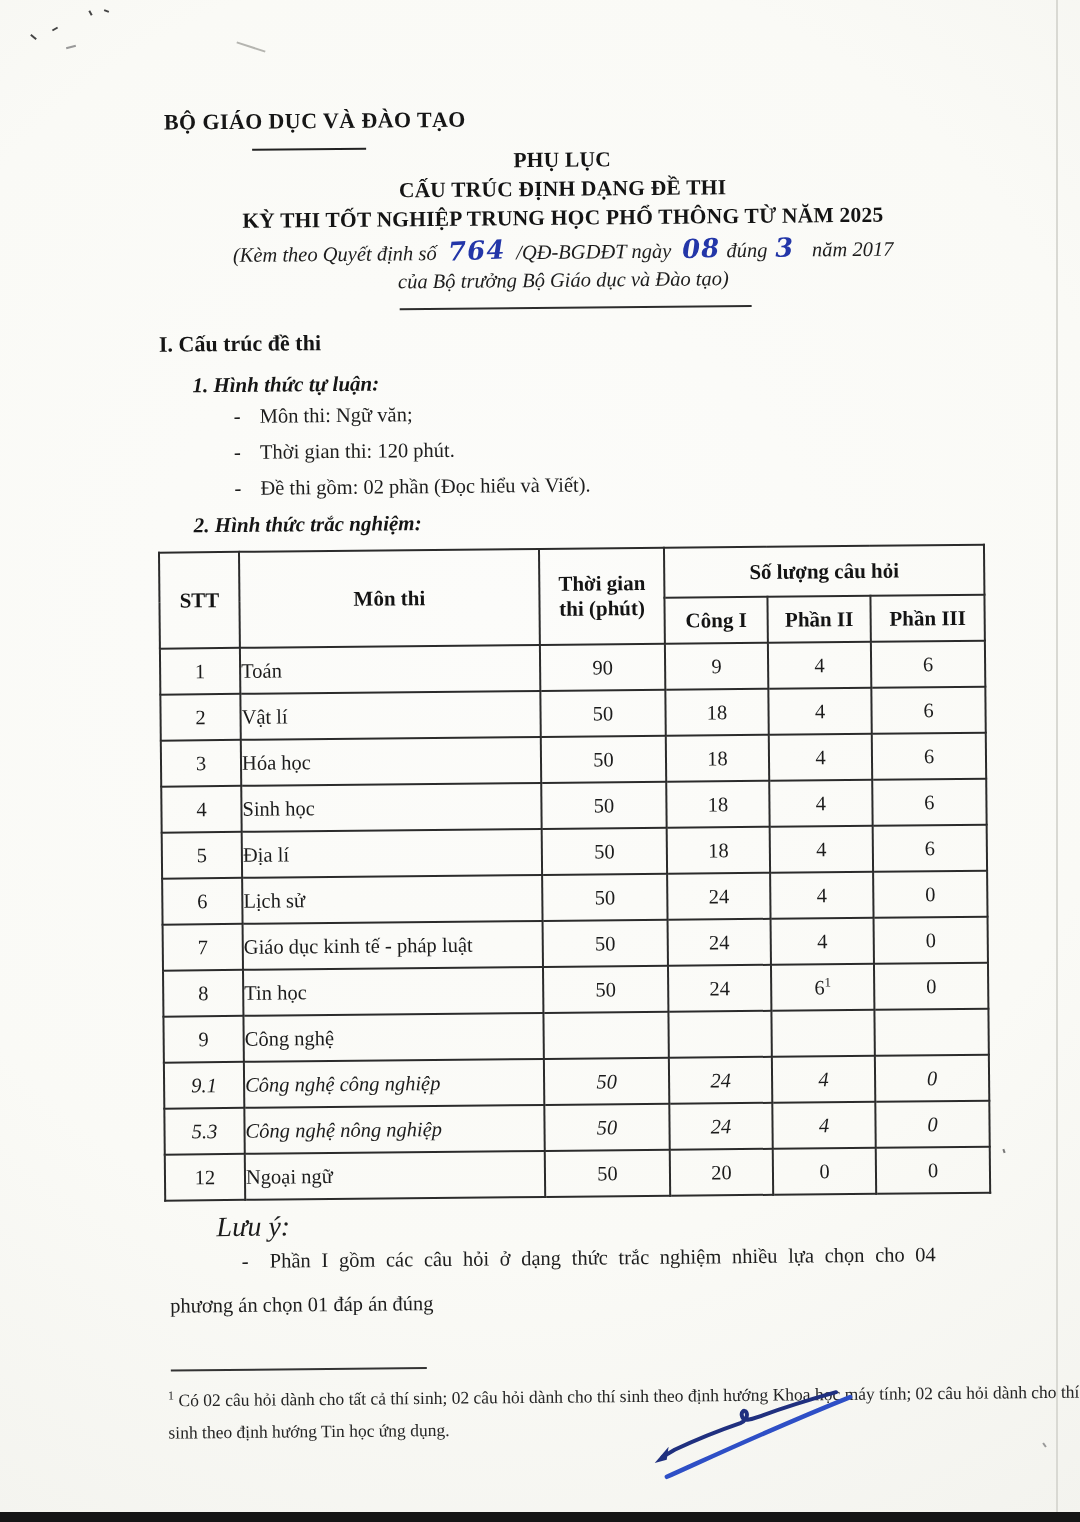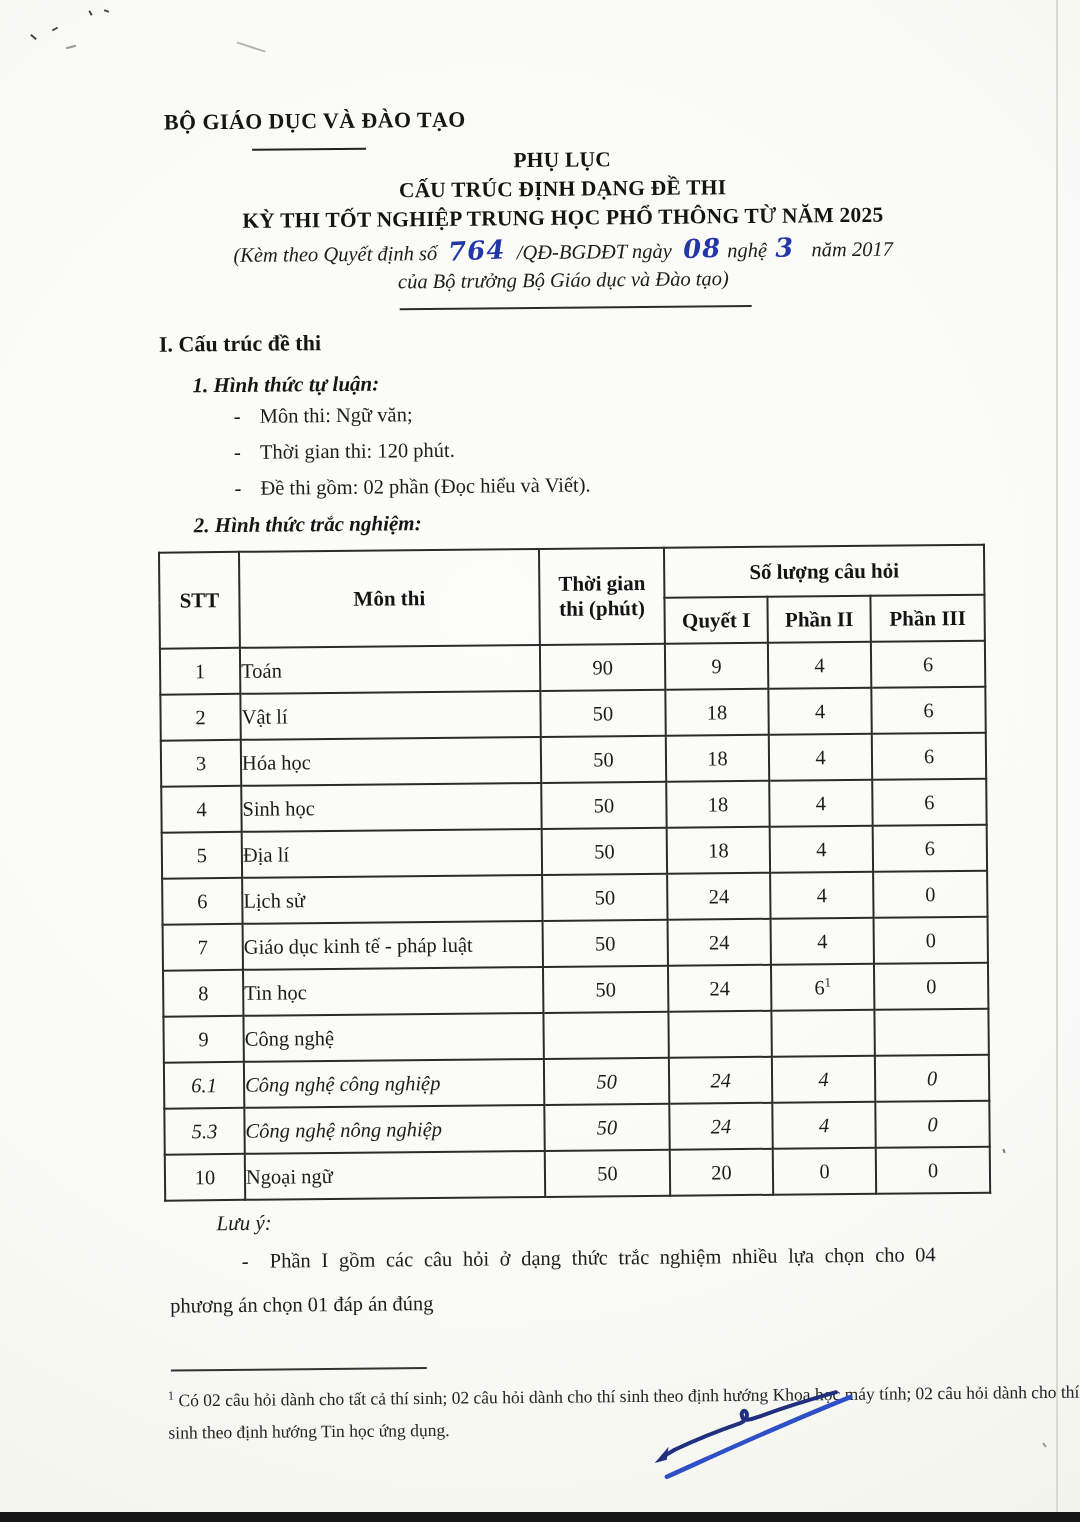--- a/index.html
+++ b/index.html
@@ -52,21 +52,21 @@
   col.c-stt{width:80px;} col.c-subj{width:300px;} col.c-time{width:125px;}
   col.c-p1{width:103px;} col.c-p2{width:103px;} col.c-p3{width:114px;}
   .hrow1 th{height:48px;}
   .hrow2 th{height:44px;}
   td.num, th{text-align:center;vertical-align:middle;}
   td.subj{text-align:left;padding-left:18px;vertical-align:middle;}
   tbody tr{height:46px;}
   tr.italic-row td{font-style:italic;}
   td sup{font-size:13px;line-height:0;}
   
-  .luu-y{left:212px;top:1208px;font-size:21px;font-style:italic;color:#1c1c1c;}
+  .luu-y{left:212px;top:1208px;font-size:28px;font-style:italic;color:#1c1c1c;}
   .note-line1{left:237px;top:1247px;font-size:20.5px;word-spacing:5.5px;color:#1d1d1d;}
   .note-line1 .dash{display:inline-block;width:28px;}
   .note-line2{left:165px;top:1291px;font-size:20.5px;color:#1d1d1d;}
   
   .foot-rule{left:165px;top:1366px;width:256px;border-top:2.5px solid #333;}
   .footnote{left:162px;top:1376px;width:914px;font-size:17.5px;line-height:32px;color:#242424;}
   .footnote sup{font-size:12px;}
   
   .bottom-bar{left:0;right:0;bottom:0;height:10px;background:#151515;}
   .edge-line{left:1056px;top:0;width:2px;height:1512px;background:#d9d9d3;}
@@ -93,21 +93,21 @@
     <div class="abs org-underline"></div>
 
     <div class="abs center-col">
       <div class="title-line">PHỤ LỤC</div>
       <div class="title-line">CẤU TRÚC ĐỊNH DẠNG ĐỀ THI</div>
       <div class="title-line">KỲ THI TỐT NGHIỆP TRUNG HỌC PHỔ THÔNG TỪ NĂM 2025</div>
       <div class="subtitle">
         <span>(Kèm theo Quyết định số</span>
         <span class="hand">764</span>
         <span>/QĐ-BGDĐT ngày</span>
-        <span class="hand">08</span><span>nghệ</span><span class="hand small">3</span>
+        <span class="hand">08</span><span>đúng</span><span class="hand small">3</span>
         &nbsp;&nbsp;<span>năm 2017</span>
       </div>
       <div class="subtitle" style="margin-top:-2px;">của Bộ trưởng Bộ Giáo dục và Đào tạo)</div>
       <span class="title-underline"></span>
     </div>
 
     <div class="abs sec-heading">I. Cấu trúc đề thi</div>
     <div class="abs sub-heading sub1">1. Hình thức tự luận:</div>
 
     <div class="abs bullet b1">
@@ -135,21 +135,21 @@
         <tr class="hrow1">
           <th rowspan="2">STT</th>
           <th rowspan="2">Môn thi</th>
           <th rowspan="2">
             <div>Thời gian</div>
             <div>thi (phút)</div>
           </th>
           <th colspan="3">Số lượng câu hỏi</th>
         </tr>
         <tr class="hrow2">
-          <th>Quyết I</th>
+          <th>Công I</th>
           <th>Phần II</th>
           <th>Phần III</th>
         </tr>
       </thead>
       <tbody>
         <tr>
           <td class="num">1</td>
           <td class="subj">Toán</td>
           <td class="num">90</td>
           <td class="num">9</td>
@@ -214,37 +214,37 @@
         </tr>
         <tr>
           <td class="num">9</td>
           <td class="subj">Công nghệ</td>
           <td class="num"></td>
           <td class="num"></td>
           <td class="num"></td>
           <td class="num"></td>
         </tr>
         <tr class="italic-row">
-          <td class="num">6.1</td>
+          <td class="num">9.1</td>
           <td class="subj">Công nghệ công nghiệp</td>
           <td class="num">50</td>
           <td class="num">24</td>
           <td class="num">4</td>
           <td class="num">0</td>
         </tr>
         <tr class="italic-row">
           <td class="num">5.3</td>
           <td class="subj">Công nghệ nông nghiệp</td>
           <td class="num">50</td>
           <td class="num">24</td>
           <td class="num">4</td>
           <td class="num">0</td>
         </tr>
         <tr>
-          <td class="num">10</td>
+          <td class="num">12</td>
           <td class="subj">Ngoại ngữ</td>
           <td class="num">50</td>
           <td class="num">20</td>
           <td class="num">0</td>
           <td class="num">0</td>
         </tr>
       </tbody>
     </table>
 
     <div class="abs luu-y">Lưu ý:</div>

